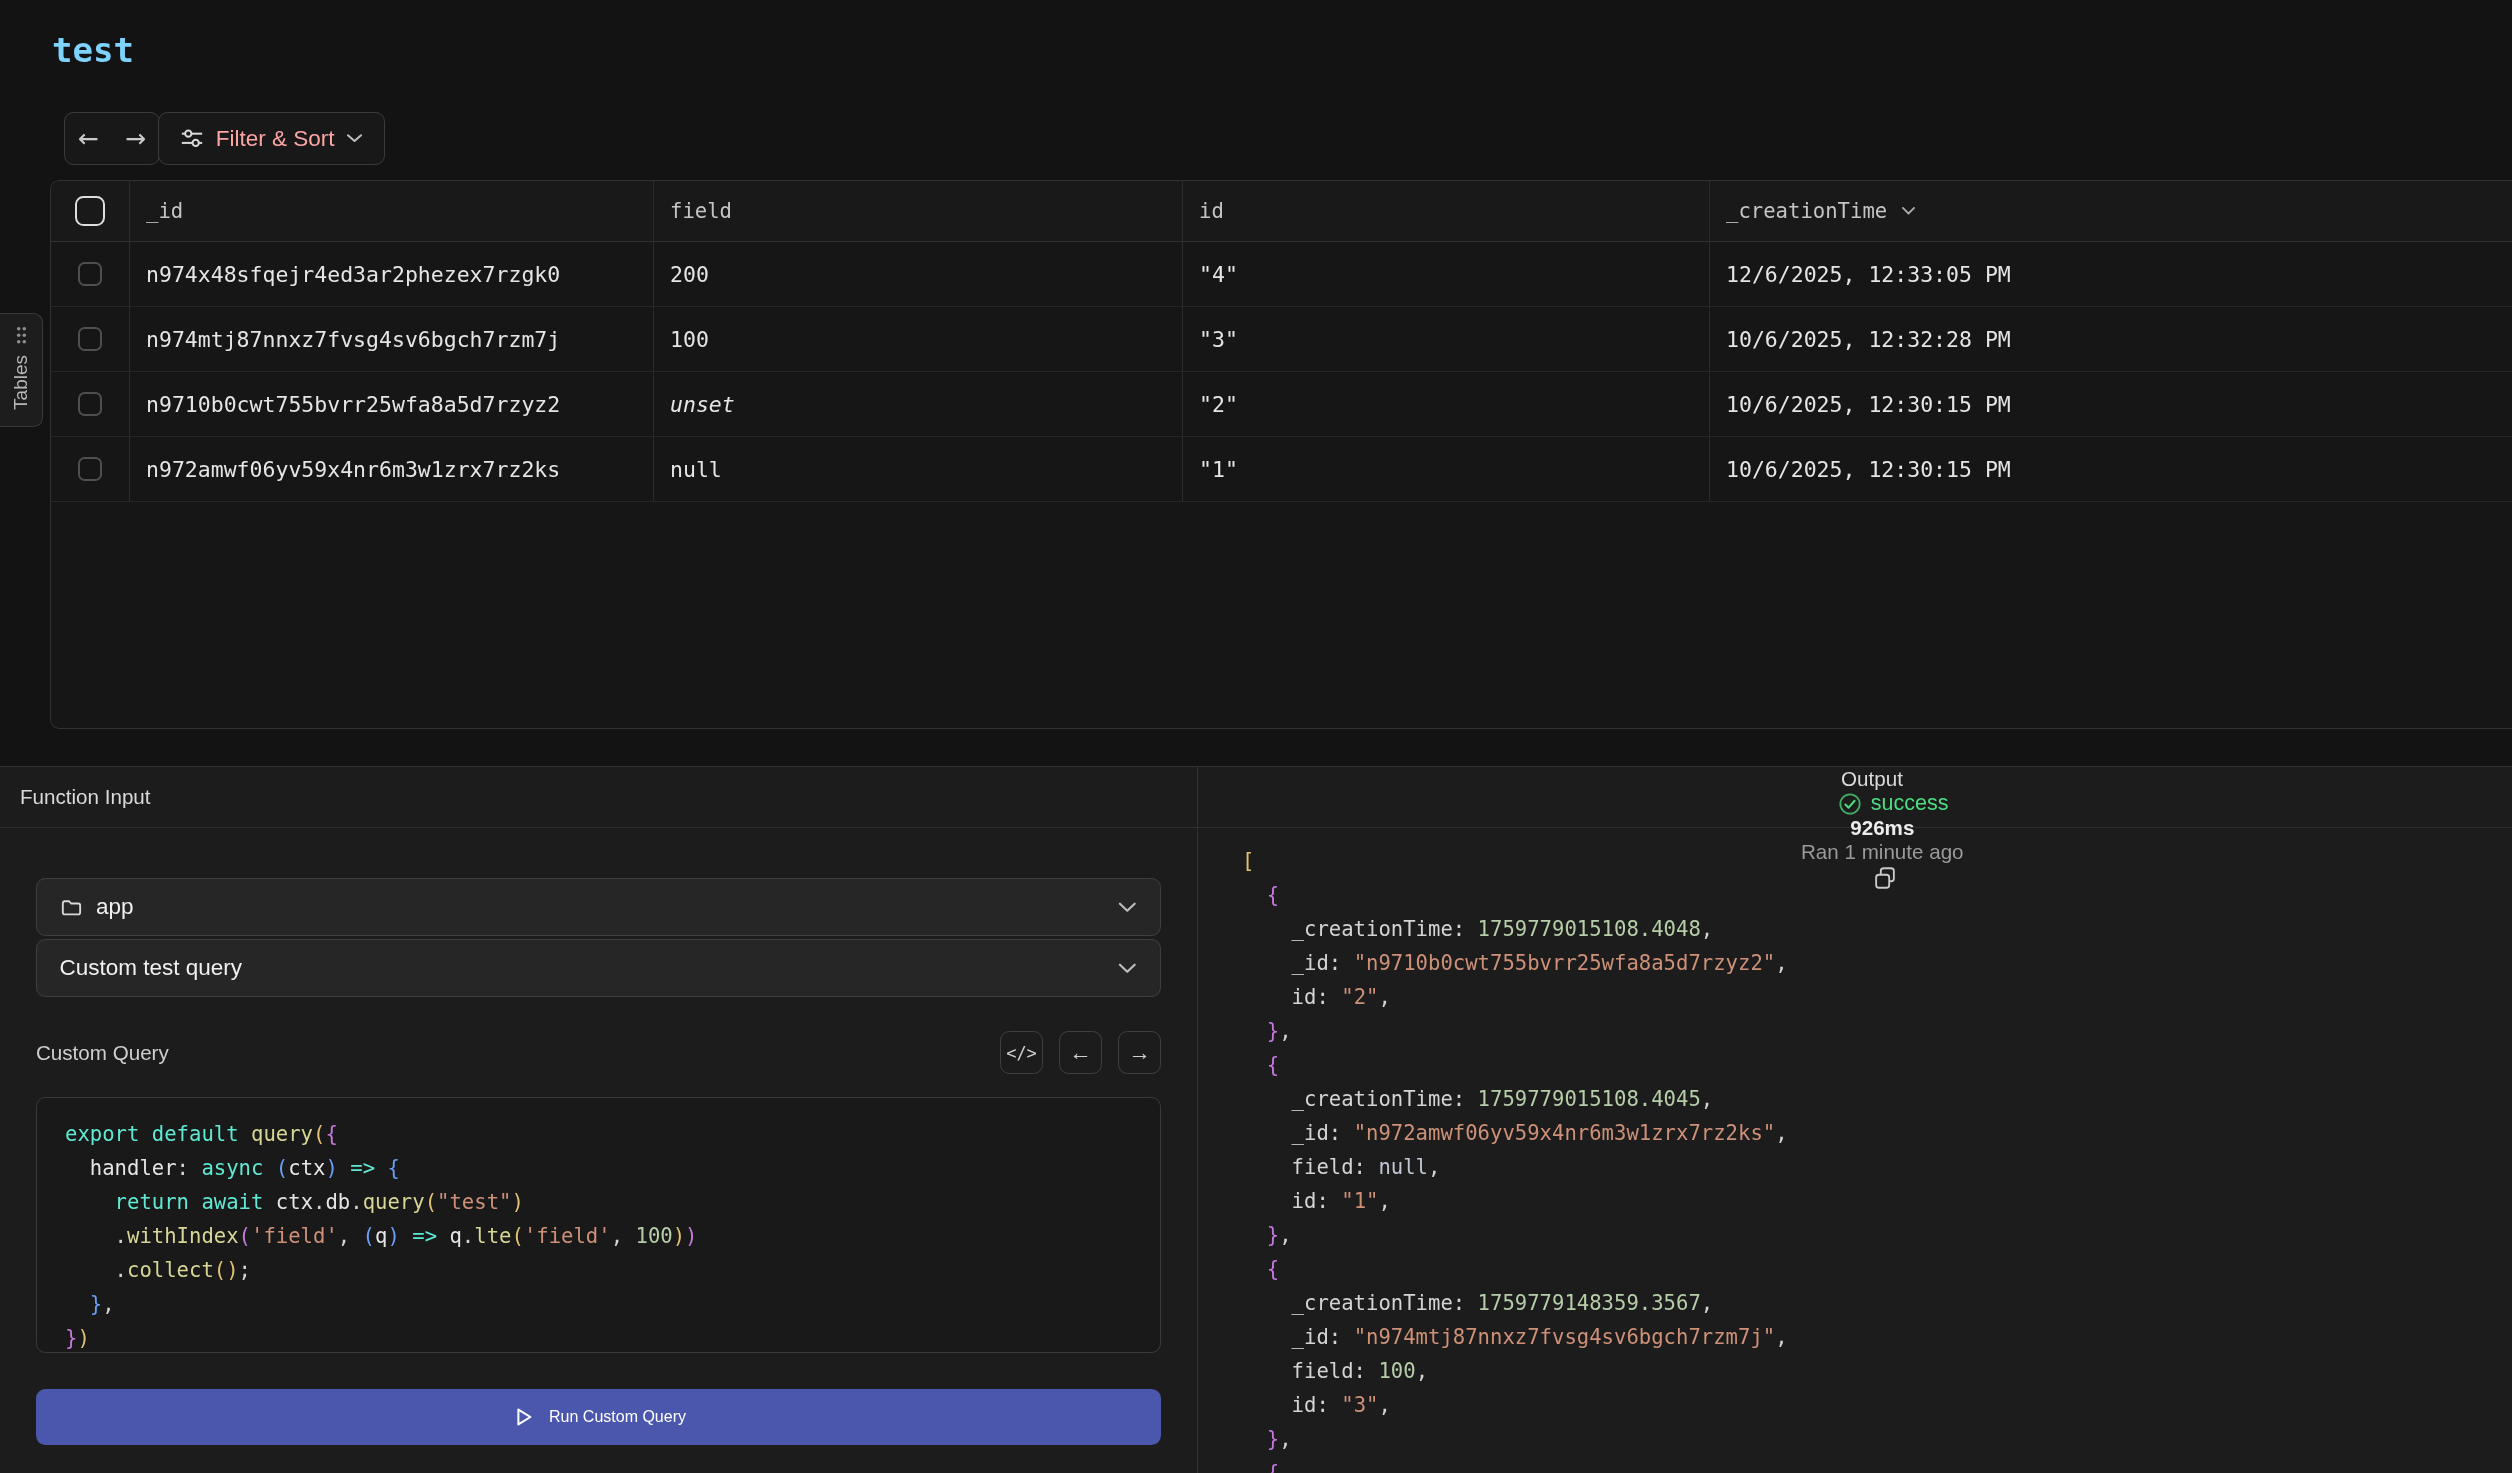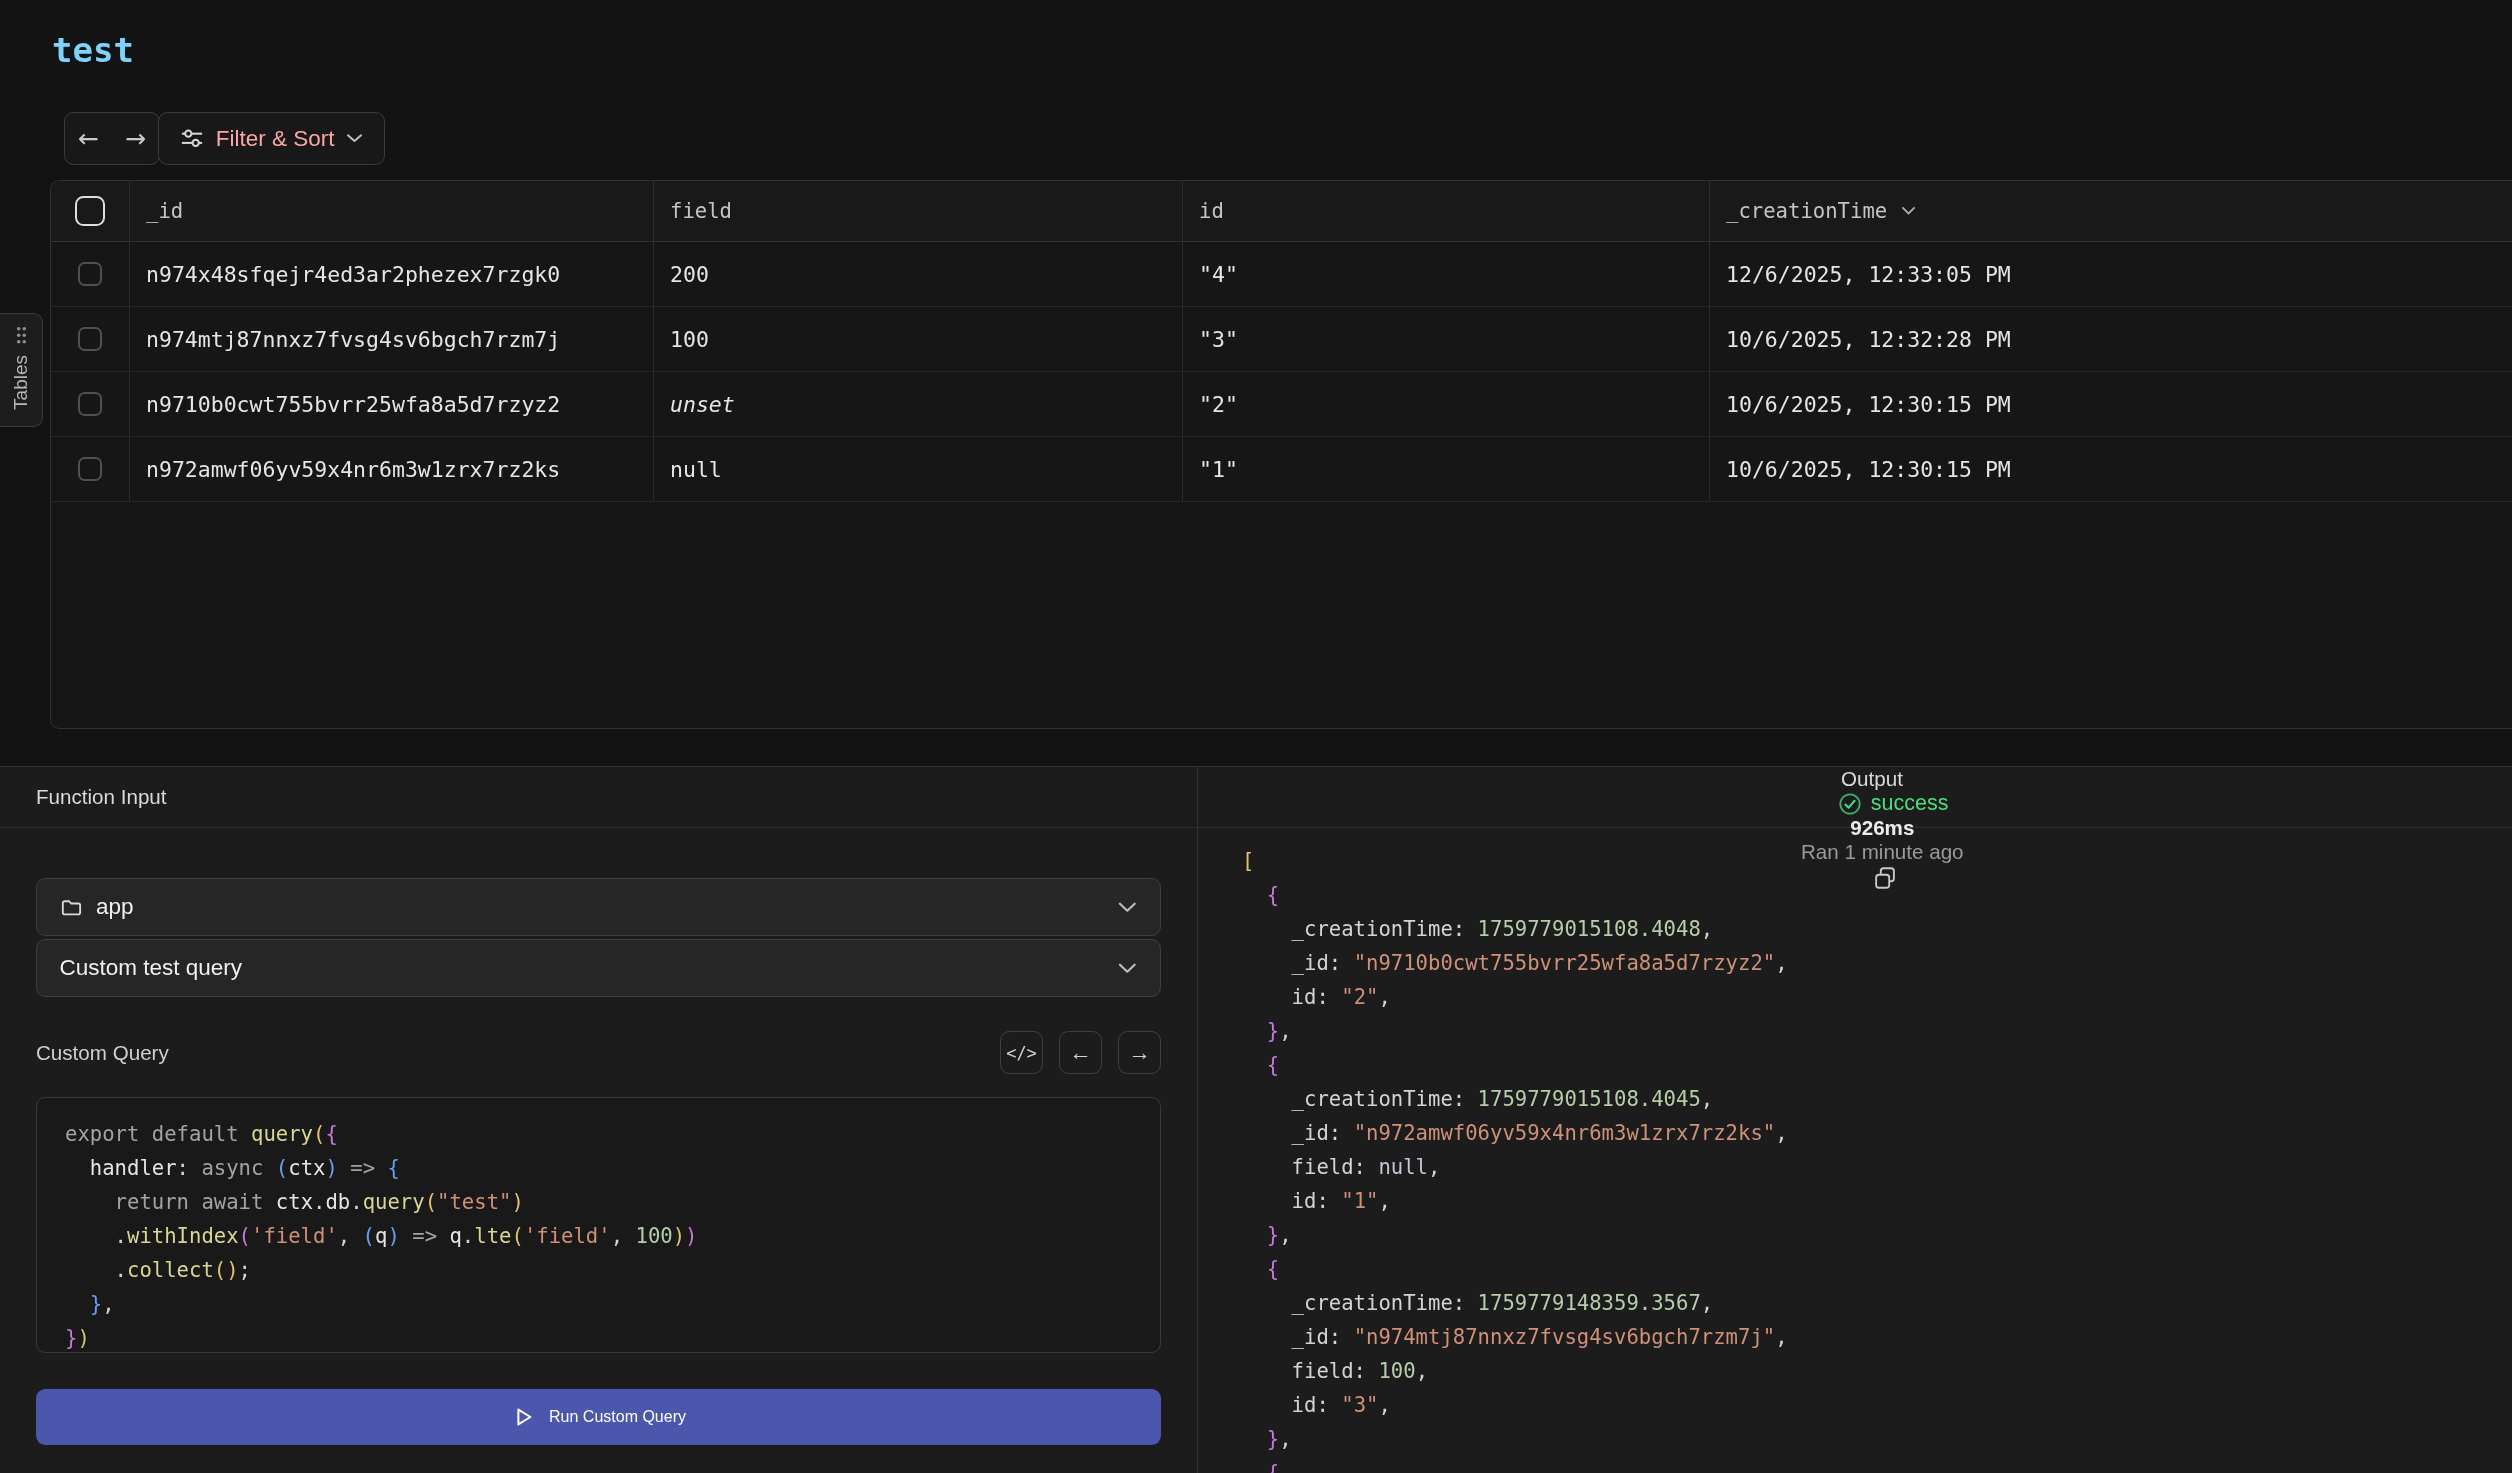--- a/index.html
+++ b/index.html
@@ -79,21 +79,21 @@
 
   
   .bottom {
     position:absolute; left:0; top:766px; width:2512px; height:708px;
     background:#1c1c1c; border-top:1.9px solid #313131; display:flex;
   }
   .left-panel { width:1198px; border-right:1.9px solid #313131; display:flex; flex-direction:column; }
   .right-panel { flex:1; display:flex; flex-direction:column; overflow:hidden; }
   .panel-header {
     height:61px; border-bottom:1.9px solid #2e2e2e; flex:0 0 auto;
-    display:flex; align-items:center; padding-left:36px;
+    display:flex; align-items:center; padding-left:20px;
     font-size:20.6px; color:#dadada;
   }
   .left-body { padding:50px 36px 0 36px; }
 
   .dropdown {
     width:100%; height:58px; display:flex; align-items:center; gap:14px;
     background:#262626; border:1.9px solid #3f3f3f; border-radius:9.4px;
     padding:0 22.5px; color:#f0f0f0; font-size:22.5px; cursor:pointer;
     font-family:"Liberation Sans", sans-serif;
   }
@@ -133,21 +133,21 @@
   .oh-success { color:#4ade80; font-size:21.5px; }
   .oh-duration { margin-left:20.6px; color:#ececec; font-size:20.6px; font-weight:600; }
   .oh-ran { margin-left:20.6px; color:#9a9a9a; font-size:20.6px; }
   .copy-btn { margin-left:26px; background:none; border:none; cursor:pointer; display:flex; align-items:center; }
   .output-body {
     flex:1; overflow:hidden; padding:16px 0 0 44px;
     font-family:"DejaVu Sans Mono", monospace; font-size:20.6px; line-height:34px;
   }
 
   
-  .tk-kw  { color:#a3a3a3; }
+  .tk-kw  { color:#5eead4; }
   .tk-fn  { color:#d8d695; }
   .tk-str { color:#ce9178; }
   .tk-num { color:#b5cea8; }
   .tk-pl  { color:#d4d4d4; }
   .tk-id  { color:#e5e5e5; }
   .tk-key { color:#d4d4d4; }
   .tk-nul { color:#c0c8d4; }
   .tk-b1  { color:#e2c074; }
   .tk-b2  { color:#c678dd; }
   .tk-b3  { color:#6a9ef5; }

